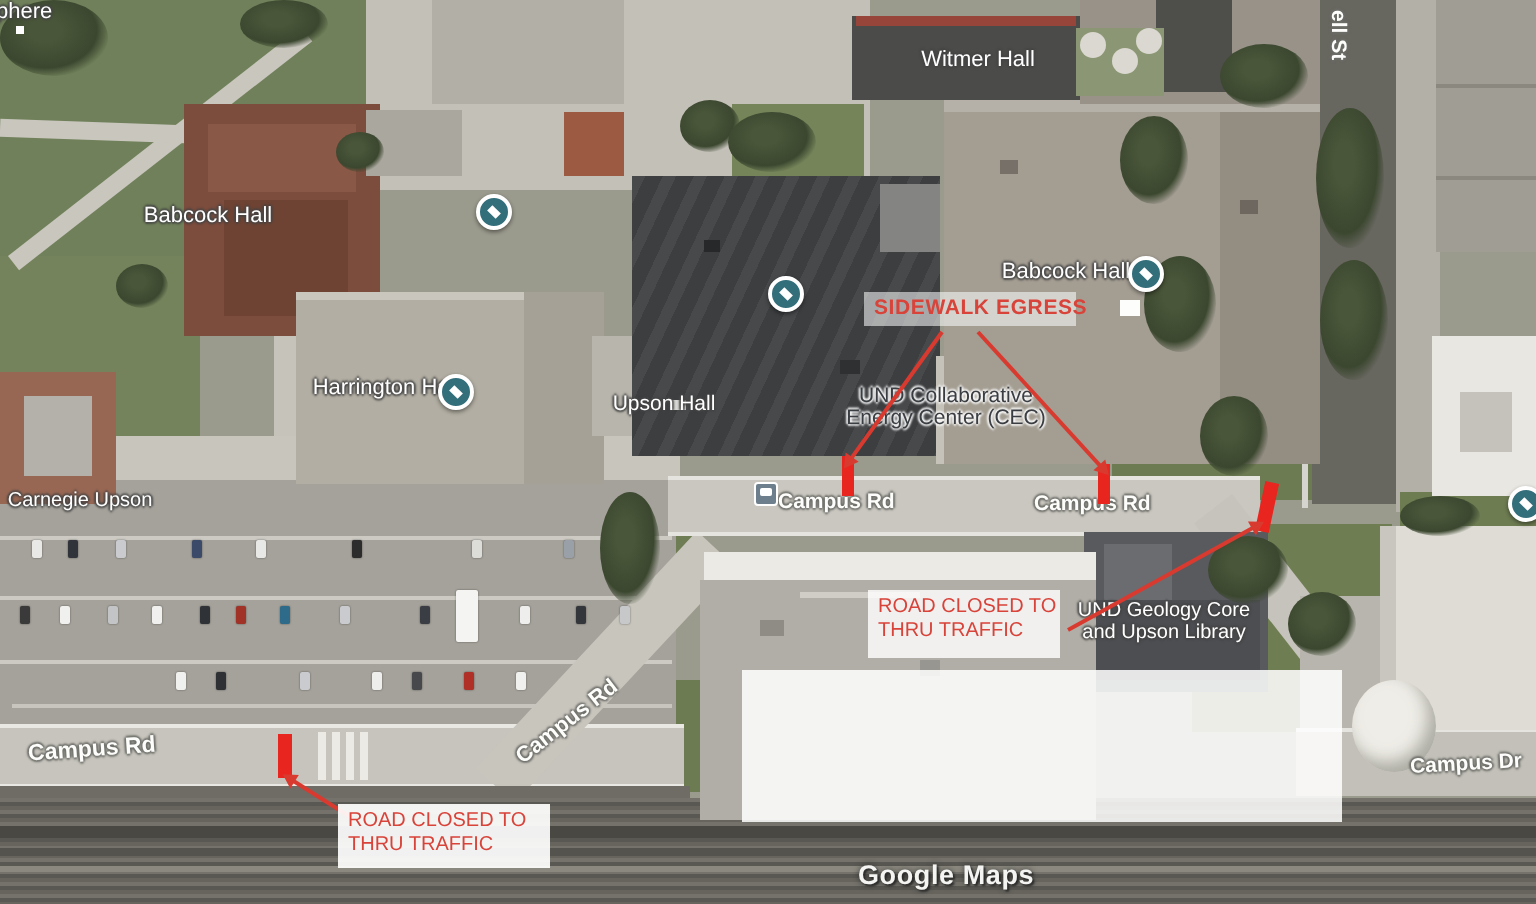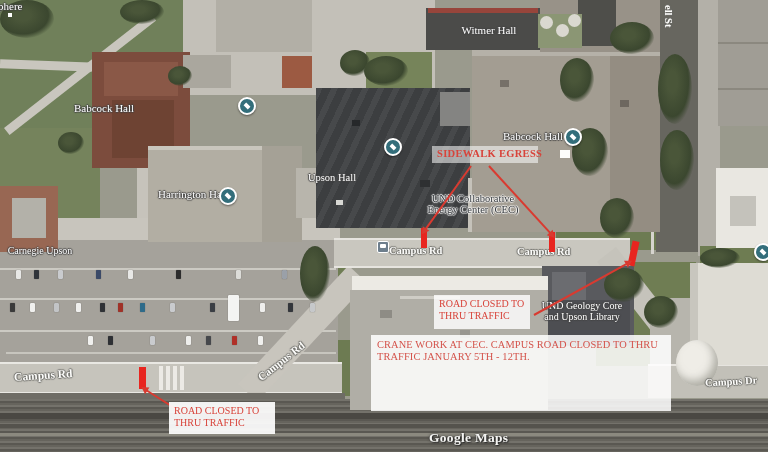--- a/index.html
+++ b/index.html
@@ -1,17 +1,17 @@
 <!DOCTYPE html>
 <html><head>
 <meta charset="utf-8">
 <style>
   html,body{margin:0;padding:0;background:#222;}
   #map{position:relative;width:768px;height:452px;overflow:hidden;
-       background:#9a9a8d;font-family:Liberation Serif, serif;}
+       background:#9a9a8d;font-family:Liberation Sans, sans-serif;}
   .abs{position:absolute;}
   .tree{position:absolute;border-radius:50%;
         background:radial-gradient(ellipse at 42% 40%, #4a5639 18%, #3b472f 58%, rgba(59,71,47,0) 74%);}
   .car{position:absolute;width:5px;height:9px;border-radius:1px;box-shadow:0 0 1px rgba(0,0,0,.5);}
   .maplabel{position:absolute;color:#fff;font-size:11px;white-space:nowrap;z-index:8;
         text-shadow:-1px 0 1px rgba(70,70,70,.95),1px 0 1px rgba(70,70,70,.95),0 -1px 1px rgba(70,70,70,.95),0 1px 1px rgba(70,70,70,.95);}
   .roadlabel{position:absolute;color:#fdfdfb;font-size:10.5px;font-weight:bold;white-space:nowrap;z-index:8;
         text-shadow:-1px 0 1px rgba(110,110,105,.9),1px 0 1px rgba(110,110,105,.9),0 -1px 1px rgba(110,110,105,.9),0 1px 1px rgba(110,110,105,.9);}
   .darklabel{position:absolute;color:#3a3e42;font-size:10.5px;line-height:11px;text-align:center;white-space:nowrap;z-index:8;
         text-shadow:-1px 0 1px rgba(255,255,255,.9),1px 0 1px rgba(255,255,255,.9),0 -1px 1px rgba(255,255,255,.9),0 1px 1px rgba(255,255,255,.9);}
@@ -172,21 +172,21 @@
   <div class="car" style="left:206px;top:336px;background:#46484c;"></div>
   <div class="car" style="left:232px;top:336px;background:#b03028;"></div>
   <div class="car" style="left:258px;top:336px;background:#f0f0ee;"></div>
   <div class="car" style="left:228px;top:295px;width:11px;height:26px;background:#f4f4f2;"></div>
 
   <div class="maplabel" style="left:-2px;top:0;">phere</div>
   <div class="abs" style="left:8px;top:13px;width:4px;height:4px;background:#fff;z-index:8;"></div>
   <div class="maplabel ctr" style="left:489px;top:24px;">Witmer Hall</div>
   <div class="maplabel ctr" style="left:104px;top:102px;">Babcock Hall</div>
   <div class="maplabel ctr" style="left:193px;top:188px;">Harrington Hall</div>
-  <div class="maplabel ctr" style="left:321px;top:172px;font-size:10.5px;padding-left:22px;">Upson Hall</div>
+  <div class="maplabel ctr" style="left:321px;top:196px;font-size:10.5px;padding-left:22px;">Upson Hall</div>
   <div class="maplabel ctr" style="left:533px;top:130px;">Babcock Hall</div>
   <div class="maplabel ctr" style="left:40px;top:245px;font-size:10px;">Carnegie Upson</div>
   <div class="darklabel ctr" style="left:473px;top:193px;">
     <div>UND Collaborative</div>
     <div>Energy Center (CEC)</div>
   </div>
   <div class="maplabel ctr" style="left:582px;top:300px;font-size:10px;line-height:11px;text-align:center;">
     <div>UND Geology Core</div>
     <div>and Upson Library</div>
   </div>
@@ -222,18 +222,17 @@
     <div class="rclabel">ROAD CLOSED TO</div>
     <div class="rclabel">THRU TRAFFIC</div>
   </div>
 
   <div class="whitebox" style="left:169px;top:402px;width:96px;height:26px;padding:3px 5px;background:rgba(255,255,255,.92);">
     <div class="rclabel">ROAD CLOSED TO</div>
     <div class="rclabel">THRU TRAFFIC</div>
   </div>
 
   <div class="whitebox" style="left:371px;top:335px;width:288px;height:68px;padding:4px 6px;background:rgba(255,255,255,.86);">
-    <div class="notice" style="margin-bottom:11px;">CRANE WORK AT CEC. CAMPUS ROAD CLOSED TO THRU TRAFFIC JANUARY 5TH - 12TH.</div>
   </div>
 
   <div id="watermark">Google Maps</div>
 
 </div>
 
 </body></html>

